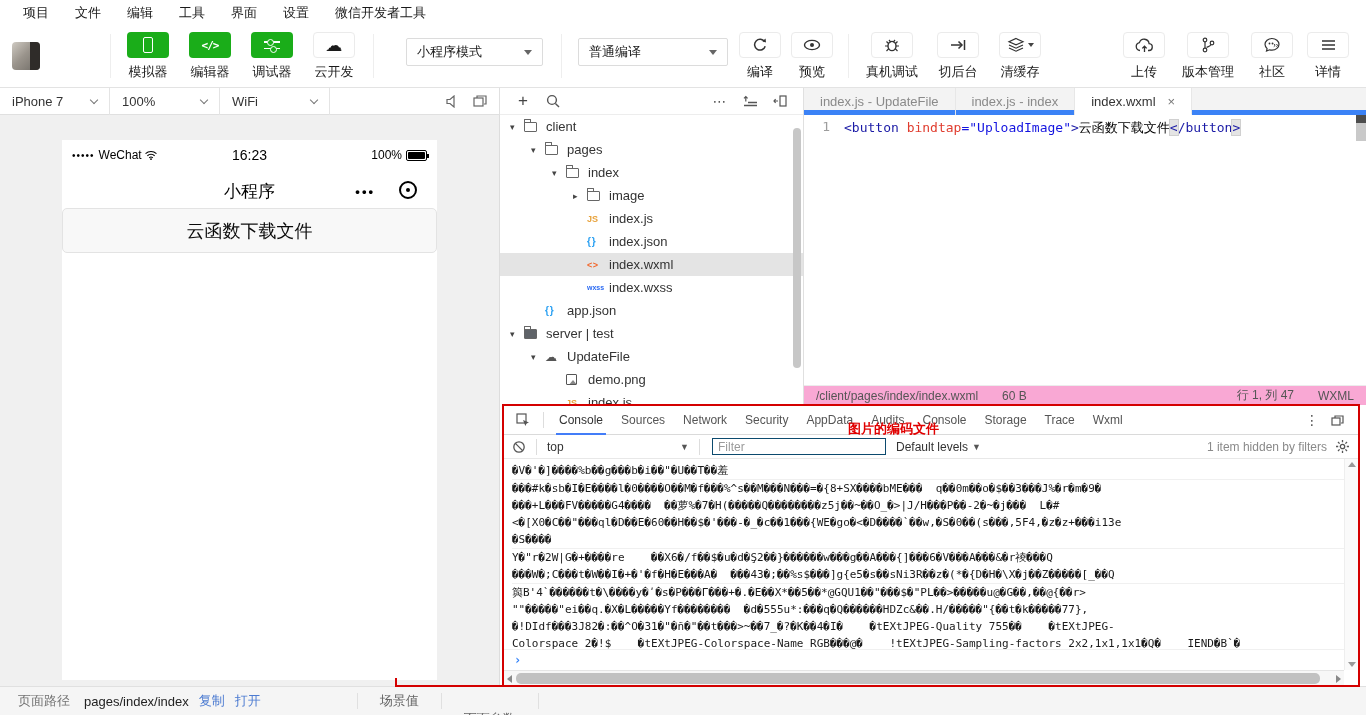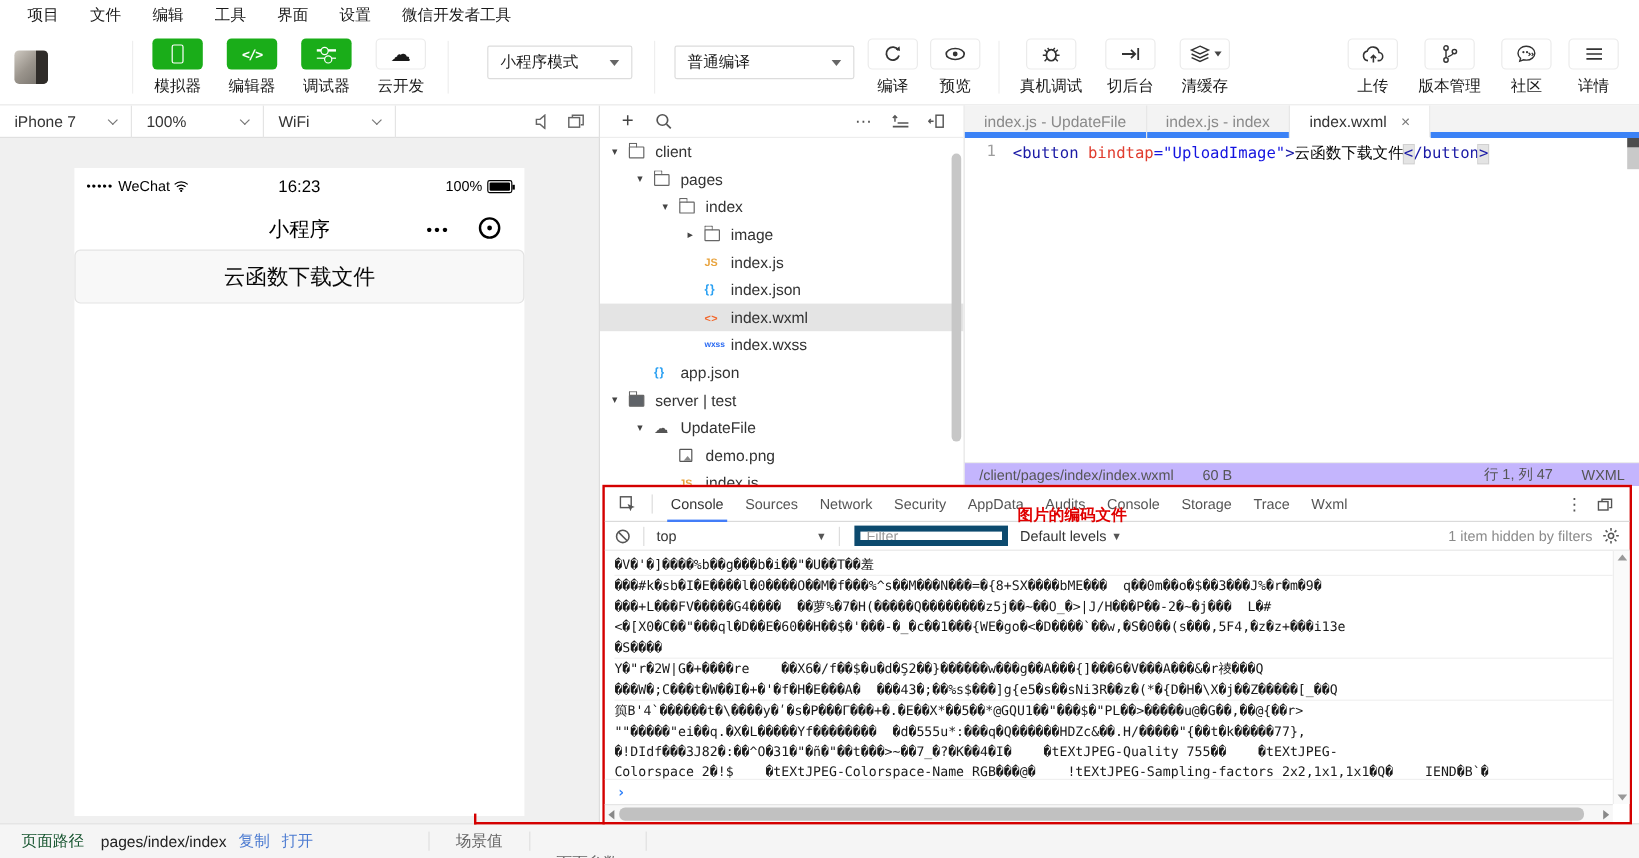--- a/index.html
+++ b/index.html
@@ -100,36 +100,36 @@
   .etab .x { margin-left:12px; color:#777; font-size:13px; }
   .code { position:absolute; left:0; top:27px; right:0; bottom:20px; font:13px "DejaVu Sans Mono",monospace; }
   .codeline { display:flex; padding-top:4px; }
   .gutter { width:40px; text-align:right; padding-right:14px; color:#9d9d9d; flex:none; }
   .tok-tag { color:#1a1aa6;margin-top:44px; } .tok-attr { color:#e03c2e; } .tok-str { color:#1414e0; } .tok-txt { color:#000; }
   .hl { background:#e4e4e4; outline:1px solid #d0d0d0; }
   .ed-scroll { position:absolute; right:0; top:27px; width:10px; height:60px; }
   .ed-scroll .mark { width:10px; height:8px; background:#4d4d4d; }
   .ed-scroll .thumb { width:10px; height:18px; background:#c9c9c9; }
   .ed-status { position:absolute; left:0; bottom:0; right:0; height:20px; border-top:1px solid #ececec;
-    display:flex; align-items:center; font-size:12px; color:#555; padding:0 12px; gap:24px; background:#c4b5fd; }
+    display:flex; align-items:center; font-size:12px; color:#555; padding:0 12px; gap:24px; background:#f9a8d4; }
   .ed-status .grow { flex:1; }
 
   
   .console { position:absolute; left:502px; top:404px; width:858px; height:283px; background:#fff;
     border:2px solid #d40000; z-index:6; }
   .dt-tabs { height:29px; border-bottom:1px solid #dadada; display:flex; align-items:center; padding:0 6px; position:relative; }
   .dt-tab { font-size:12px; color:#555; padding:0 9px; height:29px; display:flex; align-items:center; position:relative; }
   .dt-tab.active { color:#333; }
   .dt-tab.active:after { content:""; position:absolute; left:6px; right:6px; bottom:0; height:2px; background:#437df8; }
   .dt-right { margin-left:auto; display:flex; align-items:center; gap:12px; padding-right:8px; color:#555; }
   .annotation { position:absolute; left:300px; top:14px; font-size:13px; font-weight:bold; color:#e00000; z-index:9; white-space:nowrap;padding-left:44px; }
   .dt-filterbar { height:24px; border-bottom:1px solid #e8e8e8; display:flex; align-items:center; font-size:12px; color:#333; }
   .dt-fsep { width:1px; height:16px; background:#ddd; margin:0 6px; }
   .ctx-sel { width:150px; display:flex; align-items:center; justify-content:space-between; padding:0 4px; }
-  .filter-input { width:128px; height:17px; border:5px solid #0c4a6e; font-size:12px; padding:0 5px; color:#333;
+  .filter-input { width:174px; height:17px; border:1px solid #0c4a6e; font-size:12px; padding:0 5px; color:#333;
     font-family:"Liberation Sans",sans-serif; margin-left:6px; }
   .filter-input::placeholder { color:#9a9a9a; }
   .lvl-sel { display:flex; align-items:center; gap:4px; margin-left:10px; }
   .hidden-info { margin-left:auto; color:#8a8a8a; padding-right:8px;text-align:center; }
   .out { position:absolute; left:0; top:53px; right:14px; height:190px; overflow:hidden;
     font:11px "DejaVu Sans Mono",monospace; color:#1a1a1a; padding:3px 0 0 8px; }
   .cline { white-space:pre; line-height:17px; }
   .cline.sep { border-bottom:1px solid #f0f0f0; }
   .prompt { position:absolute; left:0; top:243px; right:14px; height:20px; border-top:1px solid #f0f0f0;
     color:#2d7ff9; font:bold 12px "DejaVu Sans Mono",monospace; padding:3px 0 0 10px; }
@@ -139,21 +139,21 @@
   .tri-r { position:absolute; right:3px; top:4px; width:0; height:0; border-top:4px solid transparent; border-bottom:4px solid transparent; border-left:5px solid #888; }
   .vscroll { position:absolute; right:0; top:53px; bottom:15px; width:14px; background:#fafafa; border-left:1px solid #eee; }
   .vscroll .up { position:absolute; top:3px; left:3px; width:0; height:0; border-left:4px solid transparent; border-right:4px solid transparent; border-bottom:5px solid #999; }
   .vscroll .dn { position:absolute; bottom:3px; left:3px; width:0; height:0; border-left:4px solid transparent; border-right:4px solid transparent; border-top:5px solid #999; }
   .red-ext-h { position:absolute; left:395px; top:685px; width:109px; height:2px; background:#d40000; z-index:7; }
   .red-ext-v { position:absolute; left:395px; top:678px; width:2px; height:9px; background:#d40000; z-index:7; }
 
   
   .footer { position:absolute; left:0; top:686px; width:1366px; height:29px; background:#f5f5f5;
     border-top:1px solid #e0e0e0; display:flex; align-items:center; font-size:13px; color:#333; }
-  .footer .label { color:#14532d; margin-left:18px; }
+  .footer .label { color:#737373; margin-left:18px; }
   .footer .path { margin-left:14px; color:#222; }
   .footer .link { color:#4c7bd1; margin-left:10px; }
   .fsep { width:1px; height:16px; background:#e0e0e0; }
   .footer .sec { color:#666; }
   svg { display:block; }
 </style>
 </head>
 <body>
 
 <div class="app">
@@ -193,21 +193,21 @@
         </div>
       <span class="lbl">调试器</span>
     </div>
     <div class="tbtn">
       <div class="ibox plain">
           <span class="cloudchar">☁</span>
         </div>
       <span class="lbl">云开发</span>
     </div>
     <div class="vsep" style="margin-left:8px;"></div>
-    <div class="sel" style="width:121px;margin-left:32px;">
+    <div class="sel" style="width:137px;margin-left:32px;">
       <span>小程序模式</span>
       <span class="caret-dn"></span>
     </div>
     <div class="vsep" style="margin-left:18px;"></div>
     <div class="sel" style="width:150px;margin-left:16px;">
       <span>普通编译</span>
       <span class="caret-dn"></span>
     </div>
     <div class="tbtn" style="margin-left:6px;width:52px;">
       <div class="ibox plain">

